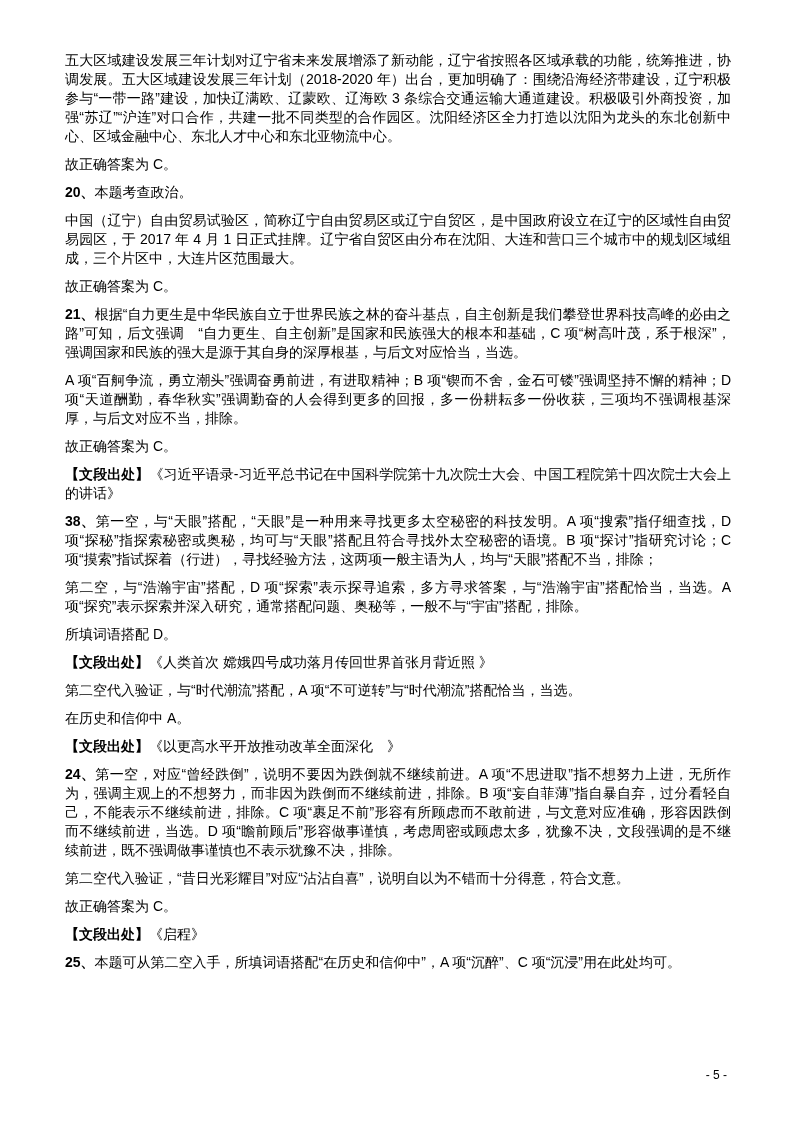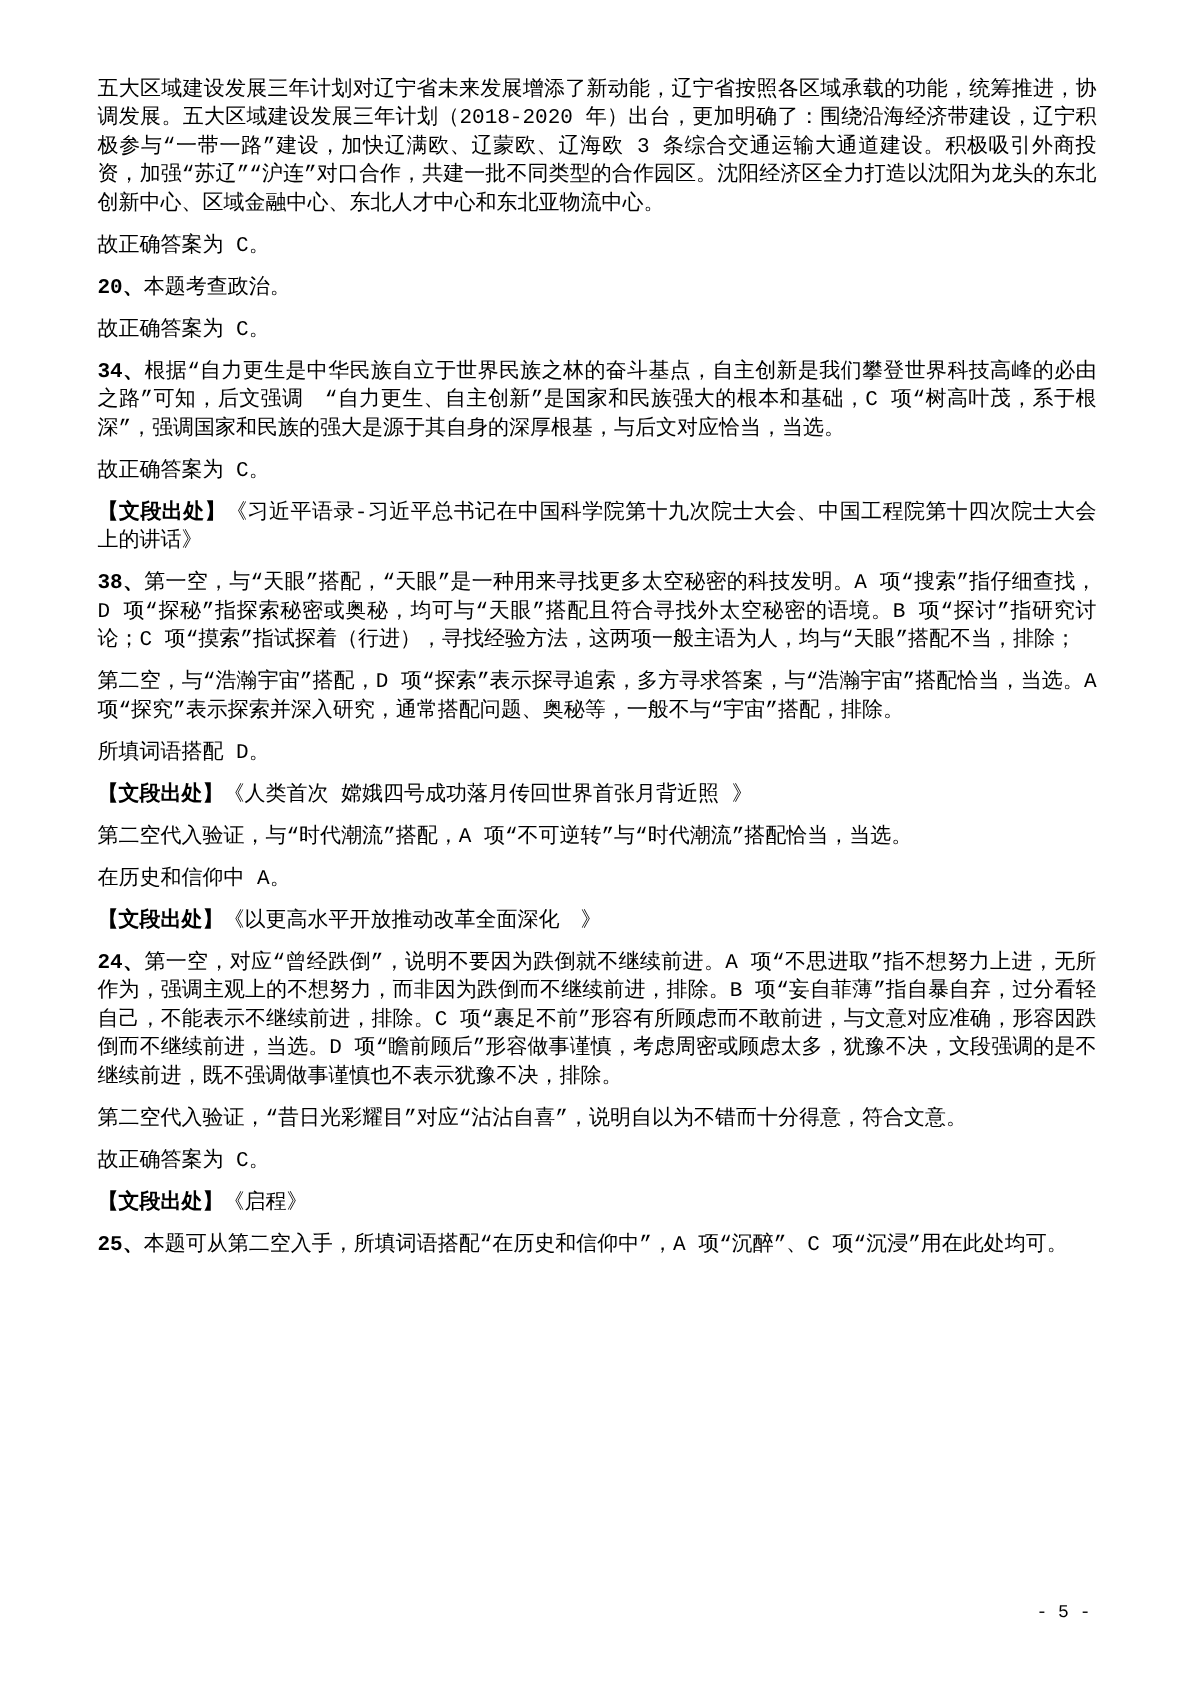--- a/index.html
+++ b/index.html
@@ -6,21 +6,21 @@
     margin: 0;
     padding: 0;
     background: #ffffff;
   }
   .page {
     position: relative;
     width: 793px;
     height: 1122px;
     background: #ffffff;
     overflow: hidden;
-    font-family: Liberation Mono, monospace;
+    font-family: Liberation Sans, sans-serif;
     color: #000000;
   }
   .content {
     position: absolute;
     top: 51px;
     left: 65px;
     width: 666px;
   }
   .content p {
     margin: 0 0 9px 0;
@@ -43,22 +43,24 @@
   }
 </style>
 </head>
 <body>
 
 <div class="page">
   <div class="content">
       <p><span>五大区域建设发展三年计划对辽宁省未来发展增添了新动能，辽宁省按照各区域承载的功能，统筹推进，协调发展。五大区域建设发展三年计划（2018-2020 年）出台，更加明确了：围绕沿海经济带建设，辽宁积极参与“一带一路”建设，加快辽满欧、辽蒙欧、辽海欧 3 条综合交通运输大通道建设。积极吸引外商投资，加强“苏辽”“沪连”对口合作，共建一批不同类型的合作园区。沈阳经济区全力打造以沈阳为龙头的东北创新中心、区域金融中心、东北人才中心和东北亚物流中心。</span></p>
       <p><span>故正确答案为 C。</span></p>
       <p><strong>20、</strong><span>本题考查政治。</span></p>
+      <p><span>中国（辽宁）自由贸易试验区，简称辽宁自由贸易区或辽宁自贸区，是中国政府设立在辽宁的区域性自由贸易园区，于 2017 年 4 月 1 日正式挂牌。辽宁省自贸区由分布在沈阳、大连和营口三个城市中的规划区域组成，三个片区中，大连片区范围最大。</span></p>
       <p><span>故正确答案为 C。</span></p>
-      <p><strong>34、</strong><span>根据“自力更生是中华民族自立于世界民族之林的奋斗基点，自主创新是我们攀登世界科技高峰的必由之路”可知，后文强调　“自力更生、自主创新”是国家和民族强大的根本和基础，C 项“树高叶茂，系于根深”，强调国家和民族的强大是源于其自身的深厚根基，与后文对应恰当，当选。</span></p>
+      <p><strong>21、</strong><span>根据“自力更生是中华民族自立于世界民族之林的奋斗基点，自主创新是我们攀登世界科技高峰的必由之路”可知，后文强调　“自力更生、自主创新”是国家和民族强大的根本和基础，C 项“树高叶茂，系于根深”，强调国家和民族的强大是源于其自身的深厚根基，与后文对应恰当，当选。</span></p>
+      <p><span>A 项“百舸争流，勇立潮头”强调奋勇前进，有进取精神；B 项“锲而不舍，金石可镂”强调坚持不懈的精神；D 项“天道酬勤，春华秋实”强调勤奋的人会得到更多的回报，多一份耕耘多一份收获，三项均不强调根基深厚，与后文对应不当，排除。</span></p>
       <p><span>故正确答案为 C。</span></p>
       <p><strong>【文段出处】</strong><span>《习近平语录-习近平总书记在中国科学院第十九次院士大会、中国工程院第十四次院士大会上的讲话》</span></p>
       <p><strong>38、</strong><span>第一空，与“天眼”搭配，“天眼”是一种用来寻找更多太空秘密的科技发明。A 项“搜索”指仔细查找，D 项“探秘”指探索秘密或奥秘，均可与“天眼”搭配且符合寻找外太空秘密的语境。B 项“探讨”指研究讨论；C 项“摸索”指试探着（行进），寻找经验方法，这两项一般主语为人，均与“天眼”搭配不当，排除；</span></p>
       <p><span>第二空，与“浩瀚宇宙”搭配，D 项“探索”表示探寻追索，多方寻求答案，与“浩瀚宇宙”搭配恰当，当选。A 项“探究”表示探索并深入研究，通常搭配问题、奥秘等，一般不与“宇宙”搭配，排除。</span></p>
       <p><span>所填词语搭配 D。</span></p>
       <p><strong>【文段出处】</strong><span>《人类首次 嫦娥四号成功落月传回世界首张月背近照 》</span></p>
       <p><span>第二空代入验证，与“时代潮流”搭配，A 项“不可逆转”与“时代潮流”搭配恰当，当选。</span></p>
       <p><span>在历史和信仰中 A。</span></p>
       <p><strong>【文段出处】</strong><span>《以更高水平开放推动改革全面深化　》</span></p>
       <p><strong>24、</strong><span>第一空，对应“曾经跌倒”，说明不要因为跌倒就不继续前进。A 项“不思进取”指不想努力上进，无所作为，强调主观上的不想努力，而非因为跌倒而不继续前进，排除。B 项“妄自菲薄”指自暴自弃，过分看轻自己，不能表示不继续前进，排除。C 项“裹足不前”形容有所顾虑而不敢前进，与文意对应准确，形容因跌倒而不继续前进，当选。D 项“瞻前顾后”形容做事谨慎，考虑周密或顾虑太多，犹豫不决，文段强调的是不继续前进，既不强调做事谨慎也不表示犹豫不决，排除。</span></p>

